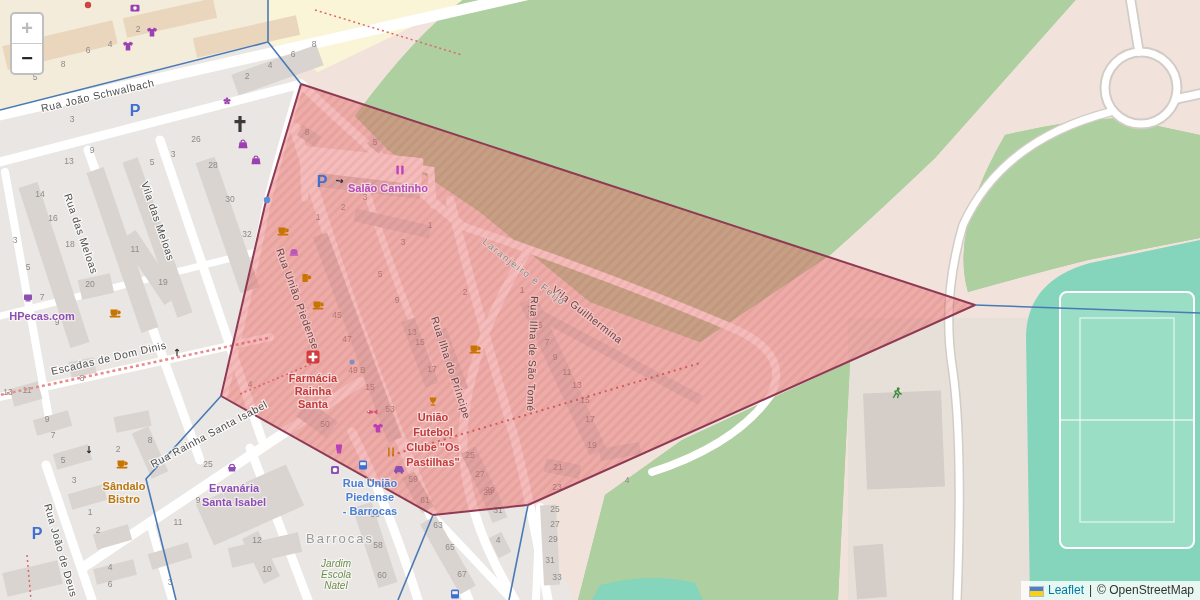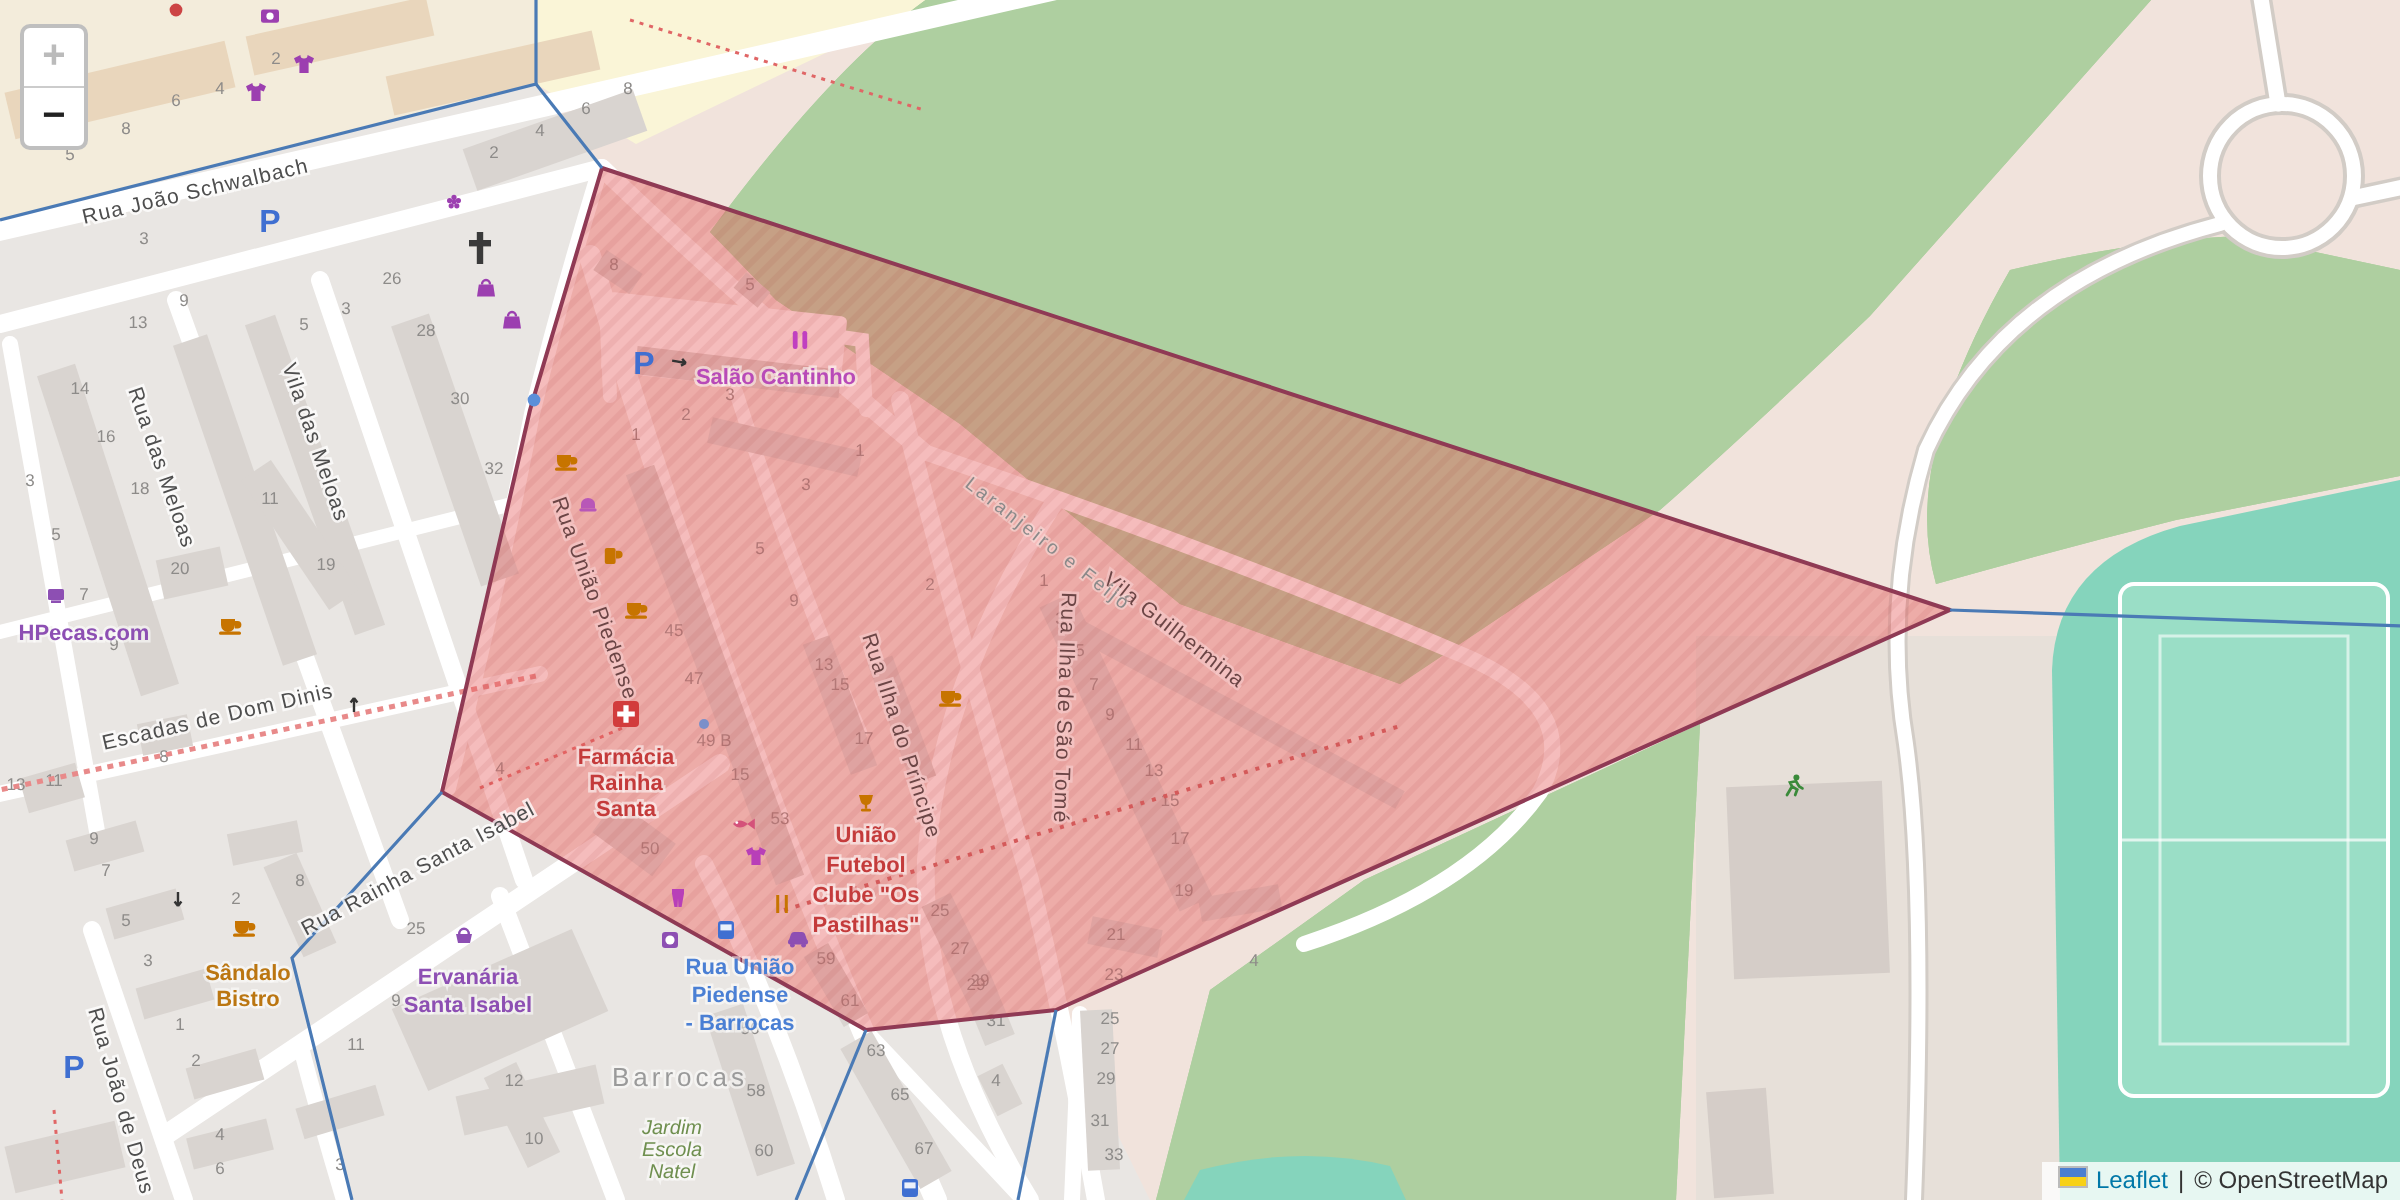--- a/index.html
+++ b/index.html
@@ -27,21 +27,21 @@
   
   .zoomctl{position:absolute;left:10px;top:12px;width:30px;background:#fff;
            border:2px solid rgba(0,0,0,.25);border-radius:5px;z-index:10;}
   .zoomctl .zbtn{height:29px;display:flex;align-items:center;justify-content:center;
                  font:bold 20px "Liberation Sans",sans-serif;cursor:pointer;user-select:none;}
   .zoomctl .zin{color:#bbb;border-bottom:1px solid #ccc;}
   .zoomctl .zout{color:#222;}
   
   .attrib{position:absolute;right:0;bottom:0;background:rgba(255,255,255,.8);
           padding:2px 6px 3px 8px;font-size:12px;color:#333;z-index:10;
-          display:flex;align-items:flex-start;gap:4px;}
+          display:flex;align-items:flex-end;gap:4px;}
   .attrib a{color:#0078A8;text-decoration:none;}
   .flag{display:inline-block;width:13px;height:9px;
         background:linear-gradient(#4a7fd1 50%,#f7d117 50%);border:.5px solid #bbb;}
   .sep{color:#333;margin:0 1px;}
 </style>
 </head>
 <body>
 
 <div class="map">
 <svg width="1200" height="600" viewBox="0 0 1200 600">

